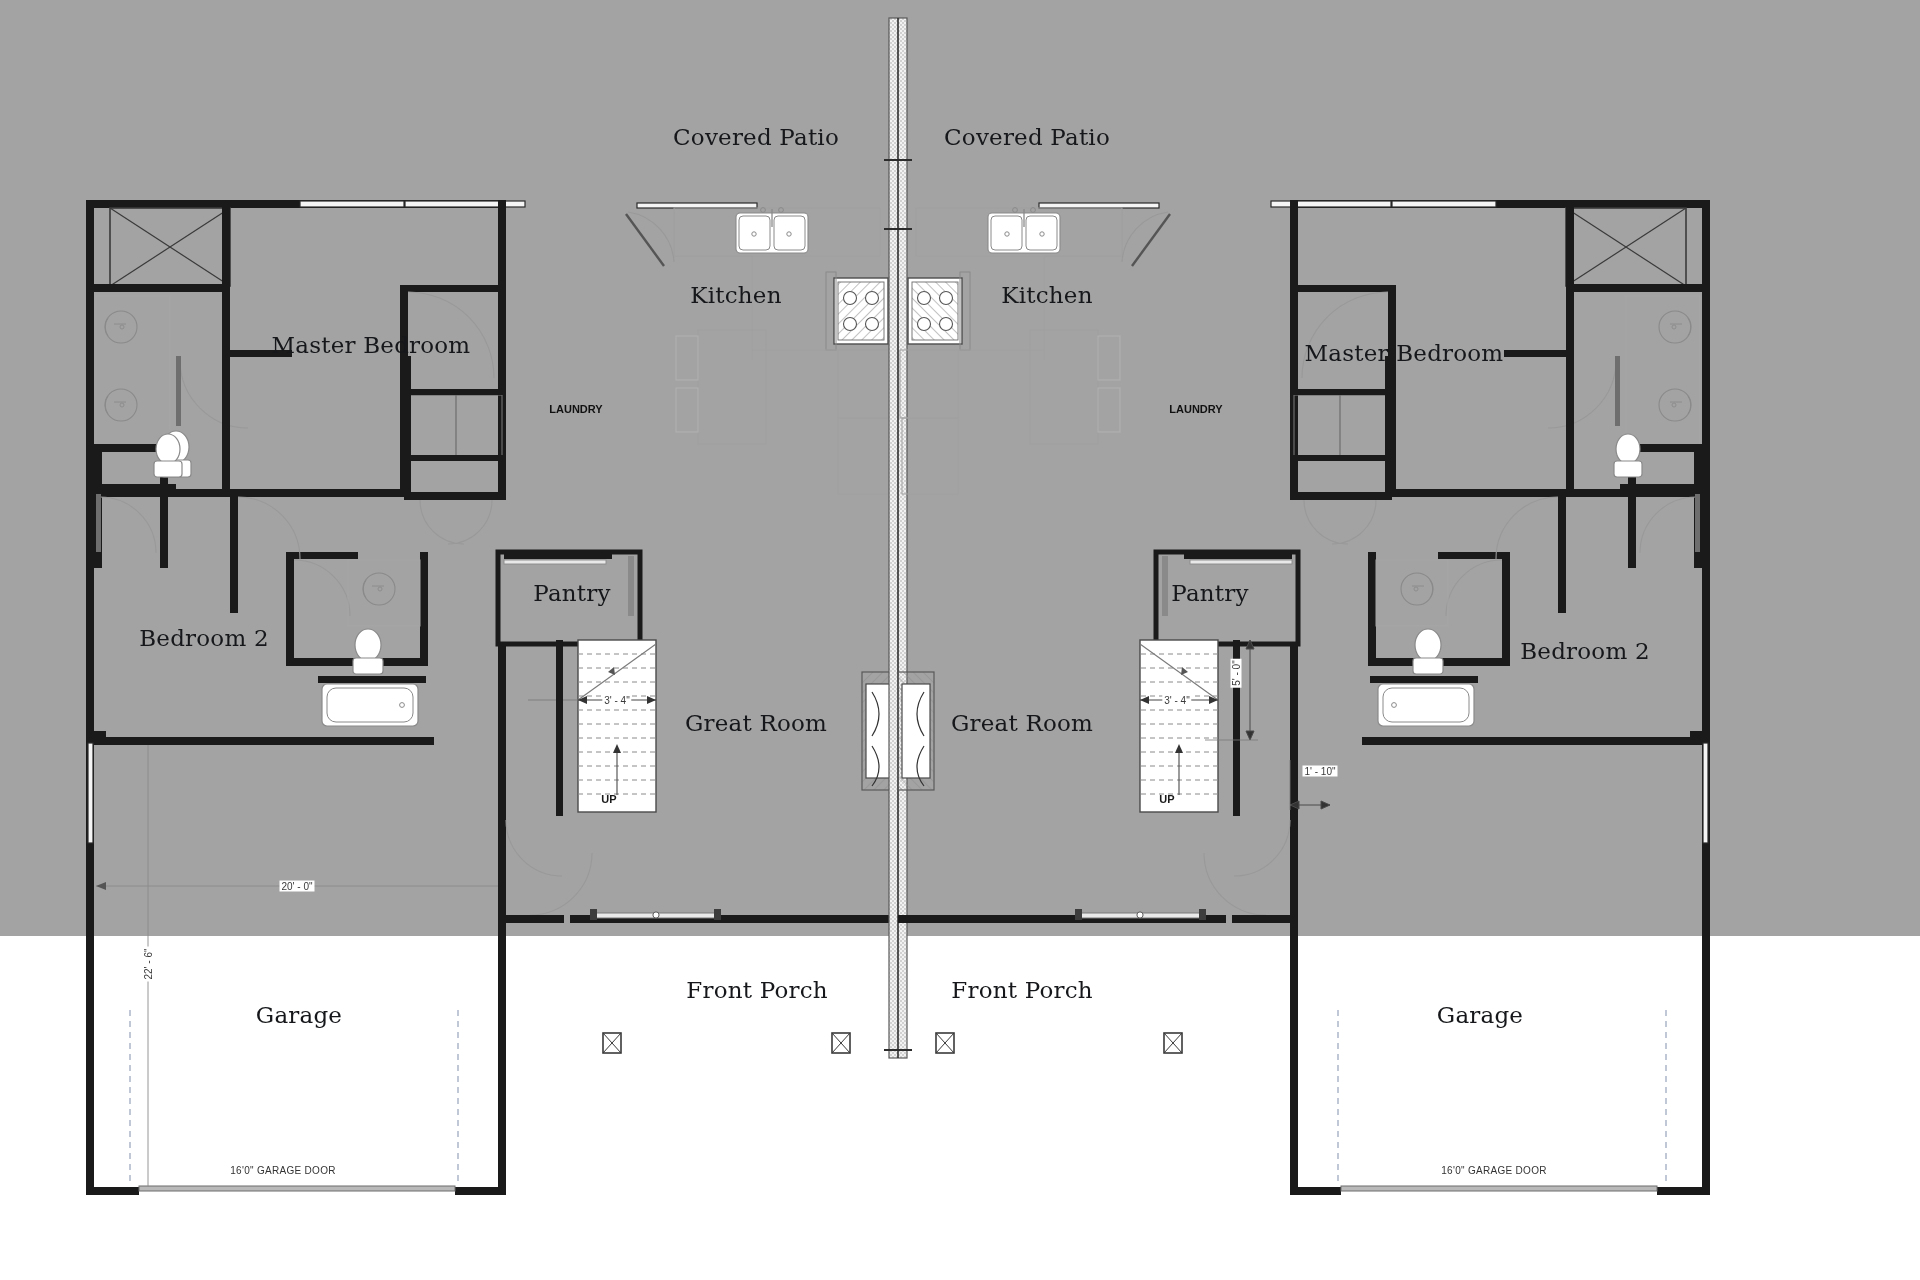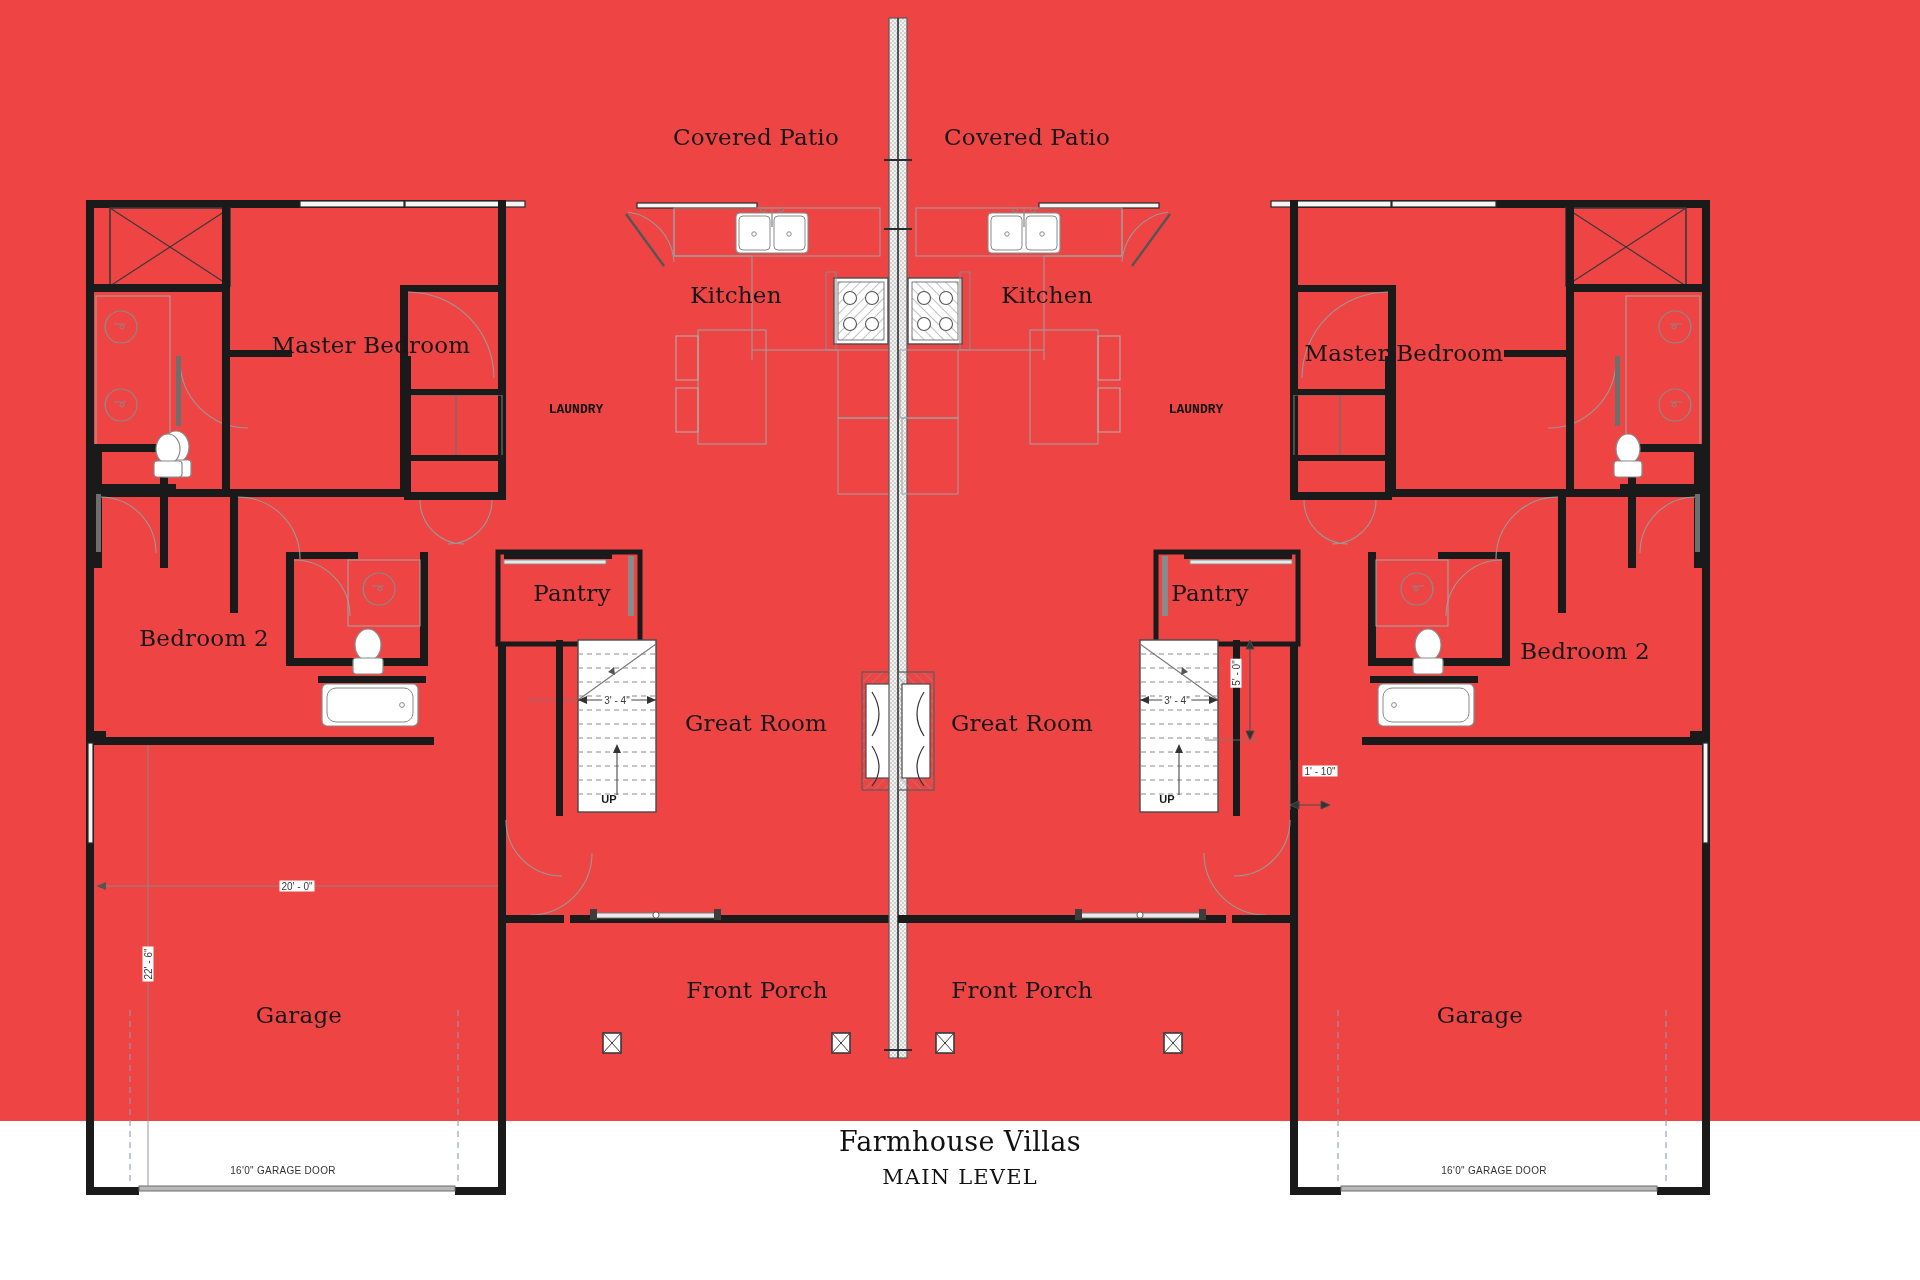--- a/index.html
+++ b/index.html
@@ -11,44 +11,44 @@
   body {
     width: 1920px;
     height: 1280px;
     overflow: hidden;
     font-family: "DejaVu Serif", "Liberation Serif", serif;
     color: #1a1a1a;
   }
   #plan-root {
     position: relative;
     width: 1920px;
-    height: 1121px;
-    background: #ef4444;
+    height: 936px;
+    background: #a3a3a3;
   }
   #plan-svg {
     position: absolute;
     left: 0;
     top: 0;
     width: 1920px;
     height: 1280px;
     display: block;
   }
   .room-label {
     position: absolute;
     font-family: "DejaVu Serif", "Liberation Serif", serif;
     font-size: 23px;
     color: #15171a;
     white-space: nowrap;
     transform: translate(-50%, -50%);
     letter-spacing: 0.2px;
   }
   .small-label {
     position: absolute;
-    font-family: Liberation Mono, monospace;
-    font-size: 13px;
+    font-family: Liberation Sans, sans-serif;
+    font-size: 11px;
     font-weight: bold;
     color: #111;
     white-space: nowrap;
     transform: translate(-50%, -50%);
   }
   .dim-label {
     position: absolute;
     font-family: "Liberation Sans", "DejaVu Sans", sans-serif;
     font-size: 10px;
     color: #3a3a3a;
@@ -610,18 +610,14 @@
 <div class="stair-note" style="left:609px; top:799px;">UP</div>
 <div class="stair-note" style="left:1167px; top:799px;">UP</div>
 
 <div class="dim-label" style="left:297px; top:886px;">20' - 0"</div>
 <div class="dim-label vert" style="left:148px; top:964px;">22' - 6"</div>
 <div class="dim-label" style="left:617px; top:700px;">3' - 4"</div>
 <div class="dim-label" style="left:1177px; top:700px;">3' - 4"</div>
 <div class="dim-label vert" style="left:1236px; top:673px;">5' - 0"</div>
 <div class="dim-label" style="left:1320px; top:771px;">1' - 10"</div>
 
-<div id="title-block">
-  <div id="sheet-title">Farmhouse Villas</div>
-  <div id="sheet-subtitle">MAIN LEVEL</div>
+
 </div>
 
-</div>
-
 </body></html>

